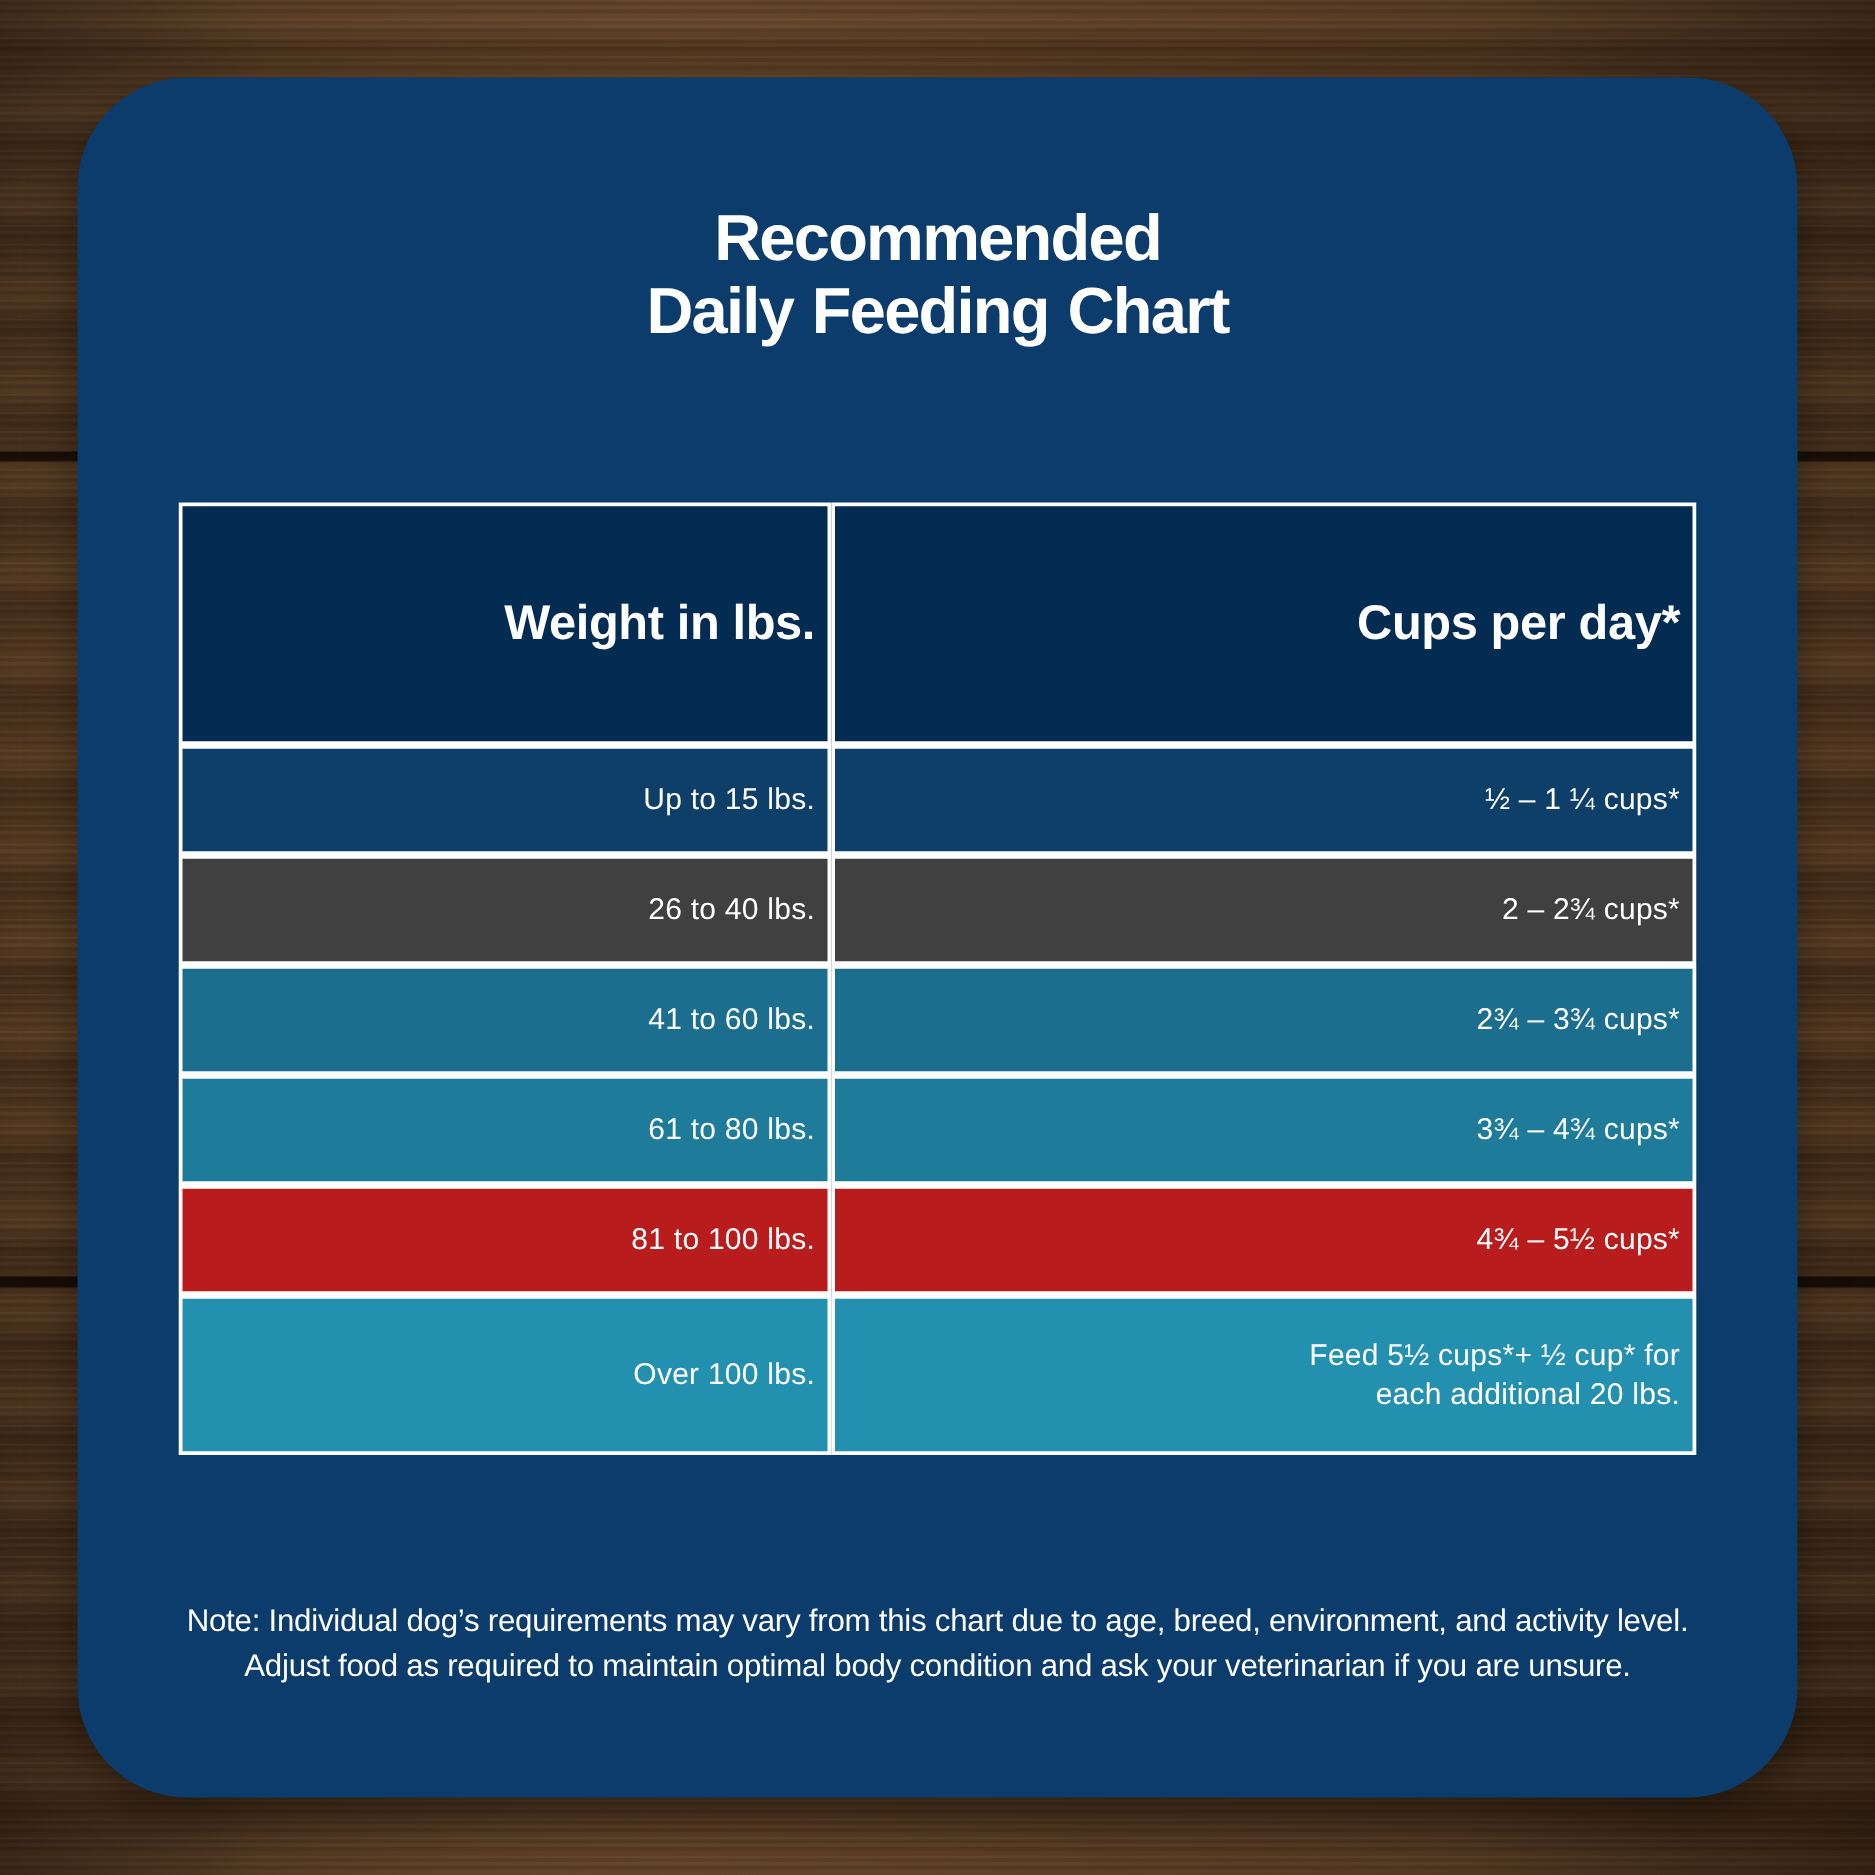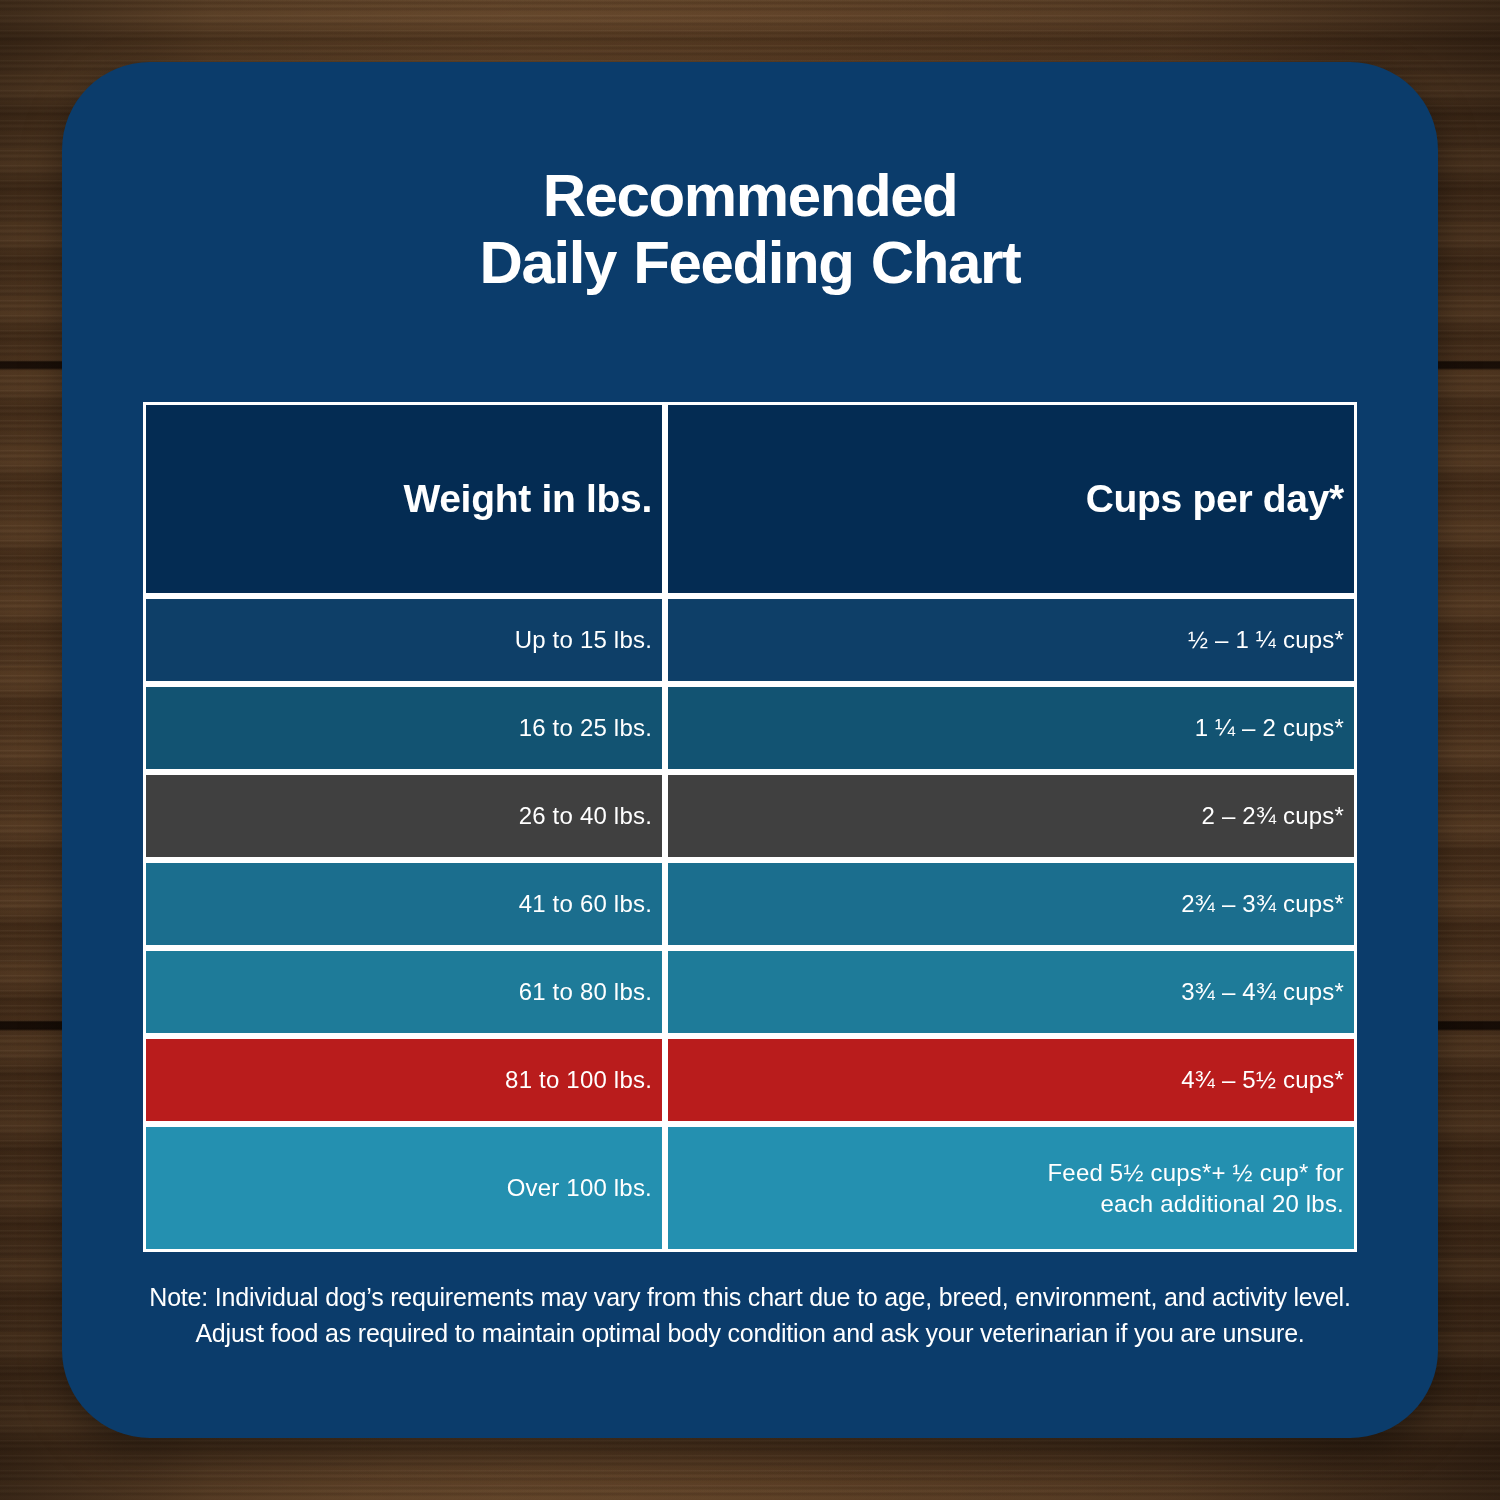--- a/index.html
+++ b/index.html
@@ -85,21 +85,21 @@
   }
 
   
   #chart-title {
     position: absolute;
     left: 0;
     top: 100px;
     width: 100%;
     text-align: center;
     color: #ffffff;
-    font-size: 60px;
+    font-size: 52px;
     line-height: 1.12;
     font-weight: 800;
     letter-spacing: -1.4px;
     word-spacing: 2px;
   }
   #chart-title .title-line { display: block; }
 
   
   #feeding-table {
     position: absolute;
@@ -196,24 +196,20 @@
       <tr>
         <th>Weight in lbs.</th>
         <th>Cups per day*</th>
       </tr>
     </thead>
     <tbody>
       <tr class="tone-0">
         <td>Up to 15 lbs.</td>
         <td>½ – 1 ¼ cups*</td>
       </tr>
-      <tr class="tone-1">
-        <td>16 to 25 lbs.</td>
-        <td>1 ¼ –  2 cups*</td>
-      </tr>
       <tr class="tone-2">
         <td>26 to 40 lbs.</td>
         <td>2 – 2¾ cups*</td>
       </tr>
       <tr class="tone-3">
         <td>41 to 60 lbs.</td>
         <td>2¾ – 3¾ cups*</td>
       </tr>
       <tr class="tone-4">
         <td>61 to 80 lbs.</td>

